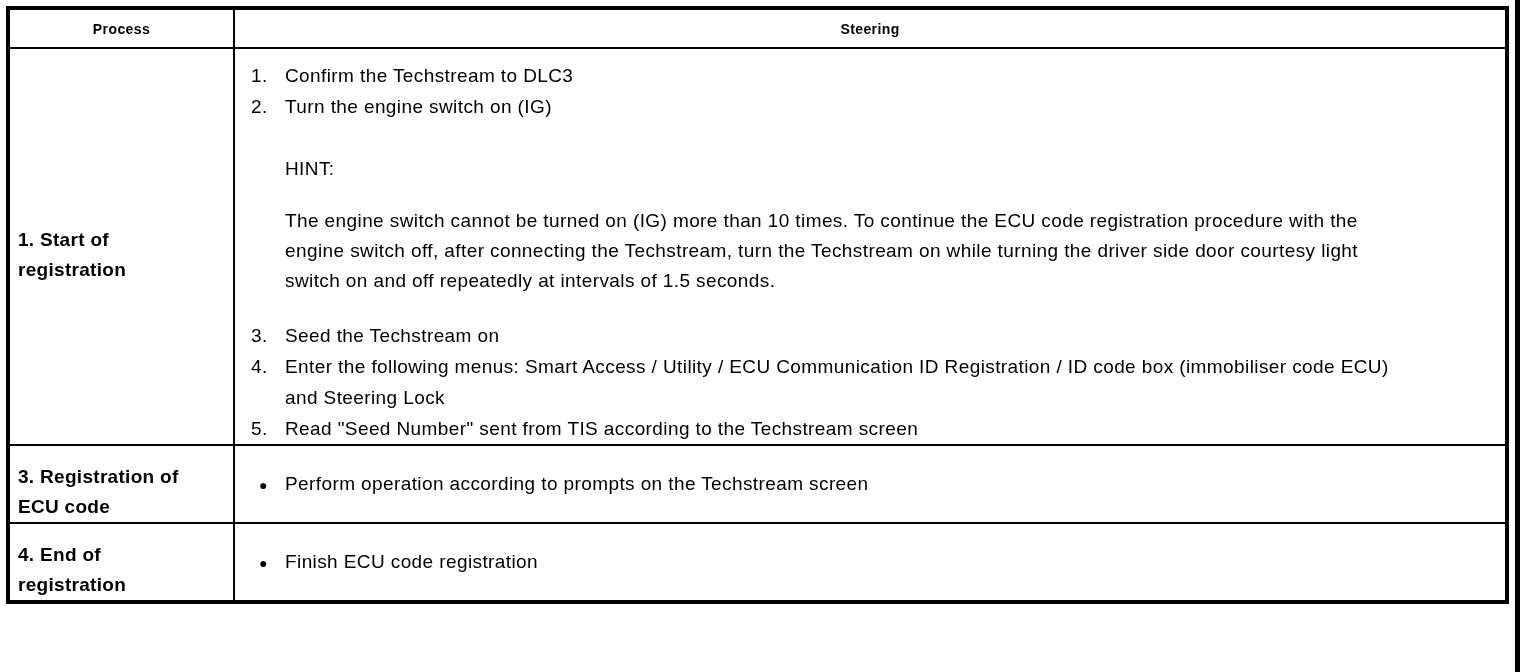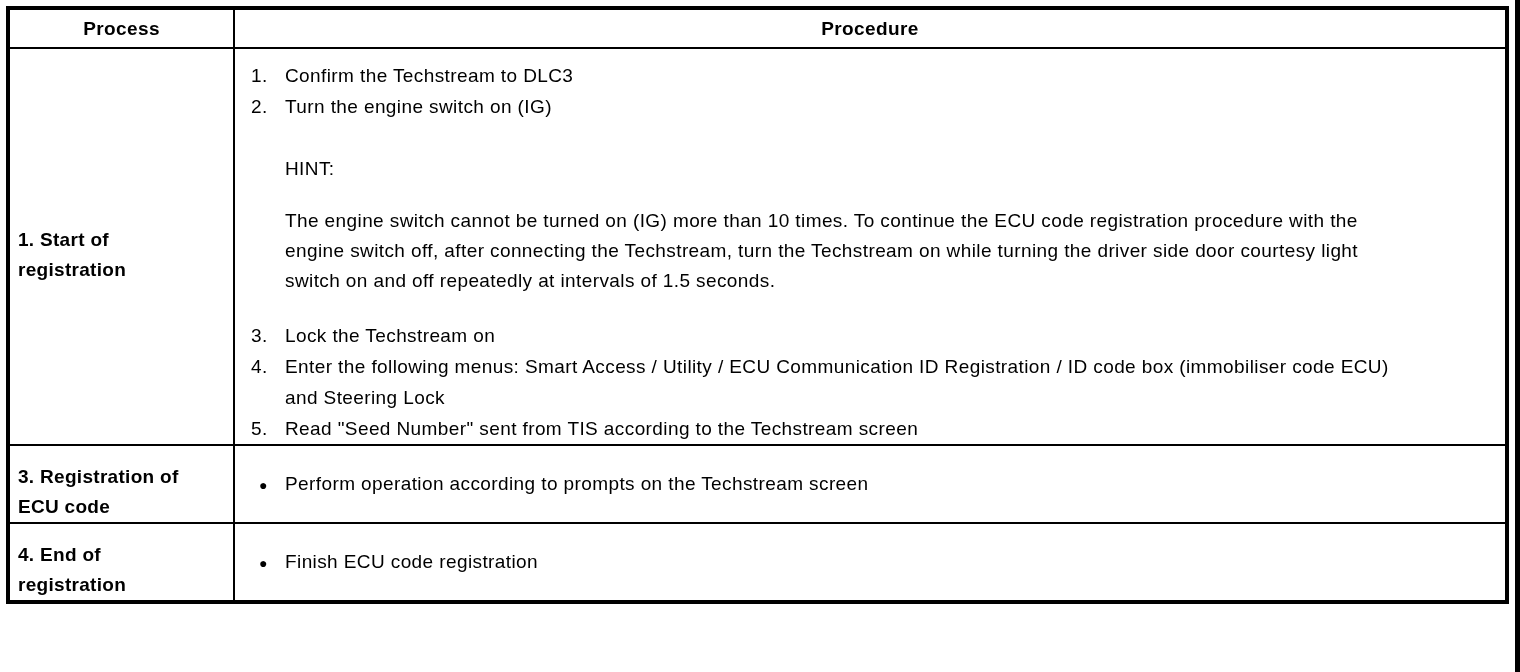--- a/index.html
+++ b/index.html
@@ -14,21 +14,21 @@
   .page-edge-line { position: absolute; right: 0; top: 0; width: 5px; height: 672px; background: #000; }
 
   table.proc {
     position: absolute; left: 6px; top: 6px; width: 1503px;
     border-collapse: collapse; table-layout: fixed;
     border: 4px solid #000;
   }
   .proc th, .proc td { border: 2px solid #000; padding: 0; }
 
   .proc th {
-    height: 40px; font-size: 19px; font-weight: bold; letter-spacing: 0.4px;
+    height: 40px; font-size: 14px; font-weight: bold; letter-spacing: 0.4px;
     text-align: center; vertical-align: middle;
   }
 
   tr.tr-1 { height: 396px; }
   tr.tr-2 { height: 74px; }
   tr.tr-3 { height: 68px; }
   tr.tr-4 { height: 70px; }
 
   td.pcell {
     vertical-align: middle; padding: 16px 6px 0 8px;
@@ -61,42 +61,42 @@
 <div class="sheet">
 
   <table class="proc">
     <colgroup>
       <col style="width:226px">
       <col>
     </colgroup>
     <thead>
       <tr>
         <th>Process</th>
-        <th>Procedure</th>
+        <th>Steering</th>
       </tr>
     </thead>
     <tbody>
 
       <tr class="tr-1">
         <td class="pcell">1. Start of
 registration</td>
         <td class="dcell dcell-r1">
           <div class="step">
             <span class="num">1.</span>
             <span class="stext">Confirm the Techstream to DLC3</span>
           </div>
           <div class="step">
             <span class="num">2.</span>
             <span class="stext">Turn the engine switch on (IG)</span>
           </div>
           <div class="hint-label">HINT:</div>
           <div class="hint-text">The engine switch cannot be turned on (IG) more than 10 times. To continue the ECU code registration procedure with the engine switch off, after connecting the Techstream, turn the Techstream on while turning the driver side door courtesy light switch on and off repeatedly at intervals of 1.5 seconds.</div>
           <div class="step resume">
             <span class="num">3.</span>
-            <span class="stext">Lock the Techstream on</span>
+            <span class="stext">Seed the Techstream on</span>
           </div>
           <div class="step">
             <span class="num">4.</span>
             <span class="stext">Enter the following menus: Smart Access / Utility / ECU Communication ID Registration / ID code box (immobiliser code ECU) and Steering Lock</span>
           </div>
           <div class="step">
             <span class="num">5.</span>
             <span class="stext">Read "Seed Number" sent from TIS according to the Techstream screen</span>
           </div>
         </td>

